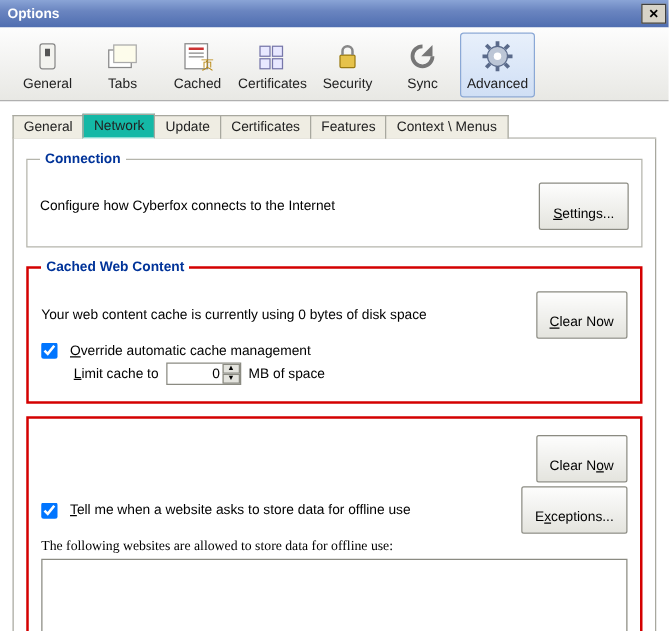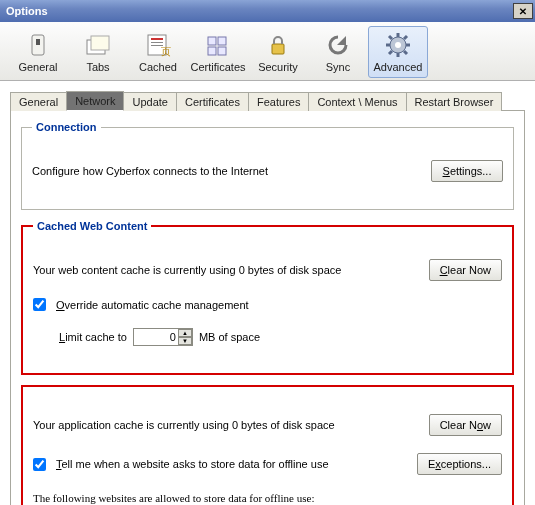--- a/index.html
+++ b/index.html
@@ -68,21 +68,21 @@
     border-bottom: none;
     background: #efede3;
     padding: 3px 8px;
     margin-right: -1px;
     font-size: 11px;
     position: relative;
     top: 1px;
     color: #222;
   }
   .subtab.active {
-    background: #737373;
+    background: #14b8a6;
     border-bottom: 1px solid #fff;
     z-index: 2;
   }
   .panel {
     border: 1px solid #a8a89f;
     border-top: none;
     background: #fff;
     padding: 10px 10px 12px 10px;
   }
   fieldset {
@@ -97,28 +97,28 @@
   legend {
     padding: 0 4px;
     color: #003399;
     font-size: 11px;
     font-weight: bold;
   }
   .row {
     display: flex;
     align-items: center;
     gap: 6px;
-    margin: 17px 0;
+    margin: 3px 0;
   }
   .row .fill { flex: 1; }
   button.win {
     background: linear-gradient(#fdfdfd,#e4e4de);
     border: 1px solid #8b8b82;
     border-radius: 2px;
-    padding: 2px 10px;
+    padding: 18px 10px;
     font: inherit;
     min-width: 72px;
     height: 22px;
     cursor: default;
   }
   button.win:disabled {
     color: #9a9a90;
     background: #efede3;
   }
   .u { text-decoration: underline; }
@@ -243,21 +243,20 @@
 </div>
 
 <div class="body">
   <div class="subtabs">
     <div class="subtab">General</div>
     <div class="subtab active">Network</div>
     <div class="subtab">Update</div>
     <div class="subtab">Certificates</div>
     <div class="subtab">Features</div>
     <div class="subtab">Context \ Menus</div>
-    <div class="subtab">Restart Browser</div>
   </div>
 
   <div class="panel">
 
     <fieldset>
       <legend>Connection</legend>
       <div class="row">
         <span>Configure how Cyberfox connects to the Internet</span>
         <span class="fill"></span>
         <button class="win"><span class="u">S</span><span>ettings...</span></button>
@@ -283,21 +282,20 @@
               <div>▲</div>
               <div>▼</div>
             </span>
         </span>
         <span>MB of space</span>
       </div>
     </fieldset>
 
     <fieldset class="highlight">
       <div class="row">
-        <span>Your application cache is currently using 0 bytes of disk space</span>
         <span class="fill"></span>
         <button class="win">Clear N<span class="u">o</span>w</button>
       </div>
       <div class="row">
         <input type="checkbox" checked="" style="">
         <label><span class="u">T</span>ell me when a website asks to store data for offline use</label>
         <span class="fill"></span>
         <button class="win">E<span class="u">x</span>ceptions...</button>
       </div>
       <div style="margin-top:4px;font-family:Liberation Serif, serif;">The following websites are allowed to store data for offline use:</div>

